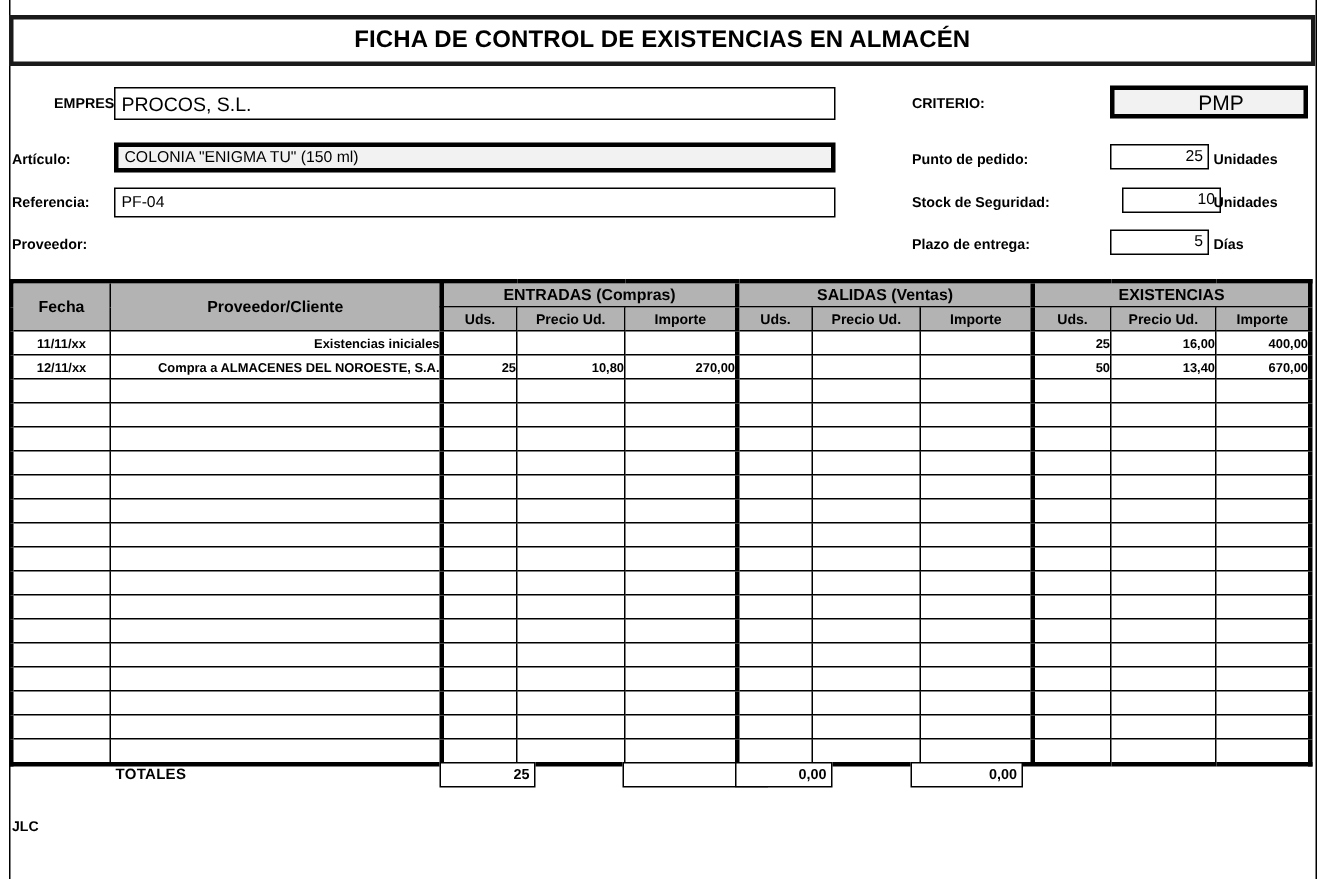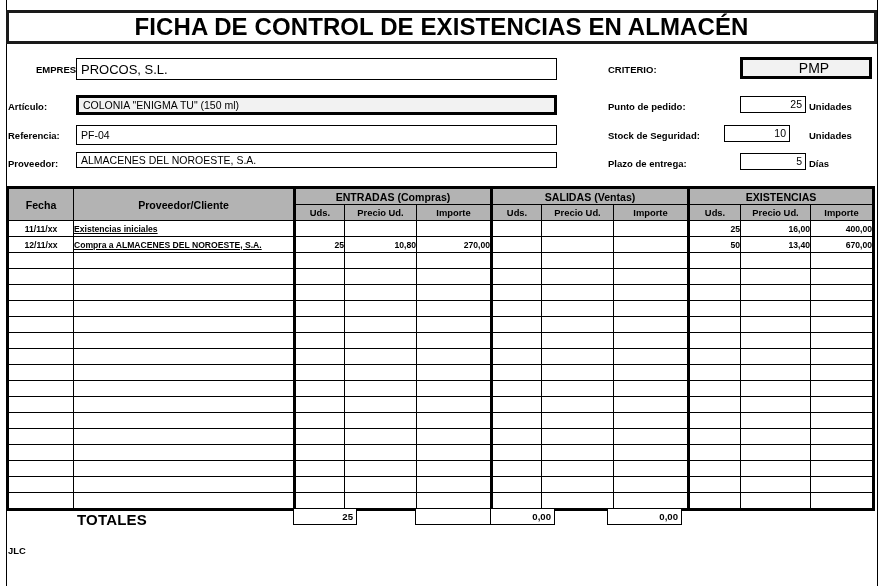--- a/index.html
+++ b/index.html
@@ -42,21 +42,21 @@
     left: 6px; top: 10px;
     width: 871px; height: 34px;
     box-sizing: border-box;
     border: 3px solid #1a1a1a;
     background: #ffffff;
     display: flex;
     align-items: center;
     justify-content: center;
   }
   #title-text {
-    font-size: 24px;
+    font-size: 16px;
     font-weight: bold;
     letter-spacing: 0.1px;
     white-space: nowrap;
   }
 
   
   .field-label {
     position: absolute;
     font-size: 9.5px;
     font-weight: bold;
@@ -126,28 +126,28 @@
     font-size: 10.6px;
     height: 15px;
   }
   
   .bt { border-top: 3px solid #000 !important; }
   .bb { border-bottom: 3px solid #000 !important; }
   .bl { border-left: 3px solid #000 !important; }
   .br { border-right: 3px solid #000 !important; }
 
   td.c-date { text-align: center; font-weight: bold; font-size: 8.4px; }
-  td.c-desc { text-align: left;  font-weight: bold; padding-left: 3px; font-size: 8.4px; text-decoration: underline; }
+  td.c-desc { text-align: right;  font-weight: bold; padding-left: 3px; font-size: 8.4px; }
   td.c-num  { text-align: right; font-weight: bold; padding-right: 3px; font-size: 8.4px; }
 
   
   #totales-label {
     position: absolute;
     left: 77px; top: 511px;
-    font-size: 15px;
+    font-size: 10px;
     font-weight: bold;
     letter-spacing: 0.2px;
   }
   .total-box {
     position: absolute;
     box-sizing: border-box;
     border: 1px solid #000;
     background: #fff;
     height: 17px;
     font-size: 9.6px;
@@ -182,31 +182,30 @@
   <span class="field-label" style="left:8px; top:64px;padding-left:28px;">EMPRESA:</span>
   <div class="field-box" style="left:76px; top:58px; width:481px; height:22px; font-size:13px;">PROCOS, S.L.</div>
 
   <span class="field-label" style="left:8px; top:101px;">Artículo:</span>
   <div class="field-box thick" style="left:76px; top:95px; width:481px; height:20px;">COLONIA "ENIGMA TU" (150 ml)</div>
 
   <span class="field-label" style="left:8px; top:130px;">Referencia:</span>
   <div class="field-box" style="left:76px; top:125px; width:481px; height:20px;text-align:right;">PF-04</div>
 
   <span class="field-label" style="left:8px; top:158px;">Proveedor:</span>
-  <div class="field-box" style="left:76px; top:152px; width:481px; height:16px;">ALMACENES DEL NOROESTE, S.A.</div>
 
   <span class="field-label" style="left:608px; top:64px;">CRITERIO:</span>
   <div class="field-box thick center" style="left:740px; top:57px; width:132px; height:22px;">PMP</div>
 
   <span class="field-label" style="left:608px; top:101px;">Punto de pedido:</span>
   <div class="field-box num" style="left:740px; top:96px; width:66px; height:17px;">25</div>
   <span class="unit-label" style="left:809px; top:101px;">Unidades</span>
 
   <span class="field-label" style="left:608px; top:130px;">Stock de Seguridad:</span>
-  <div class="field-box num" style="left:724px; top:125px; width:66px; height:17px;">10</div>
+  <div class="field-box num" style="left:748px; top:125px; width:66px; height:17px;">10</div>
   <span class="unit-label" style="left:809px; top:130px;">Unidades</span>
 
   <span class="field-label" style="left:608px; top:158px;">Plazo de entrega:</span>
   <div class="field-box num" style="left:740px; top:153px; width:66px; height:17px;">5</div>
   <span class="unit-label" style="left:809px; top:158px;">Días</span>
 
   <table id="ledger">
     <colgroup>
       <col style="width:66px">
       <col style="width:221px">

